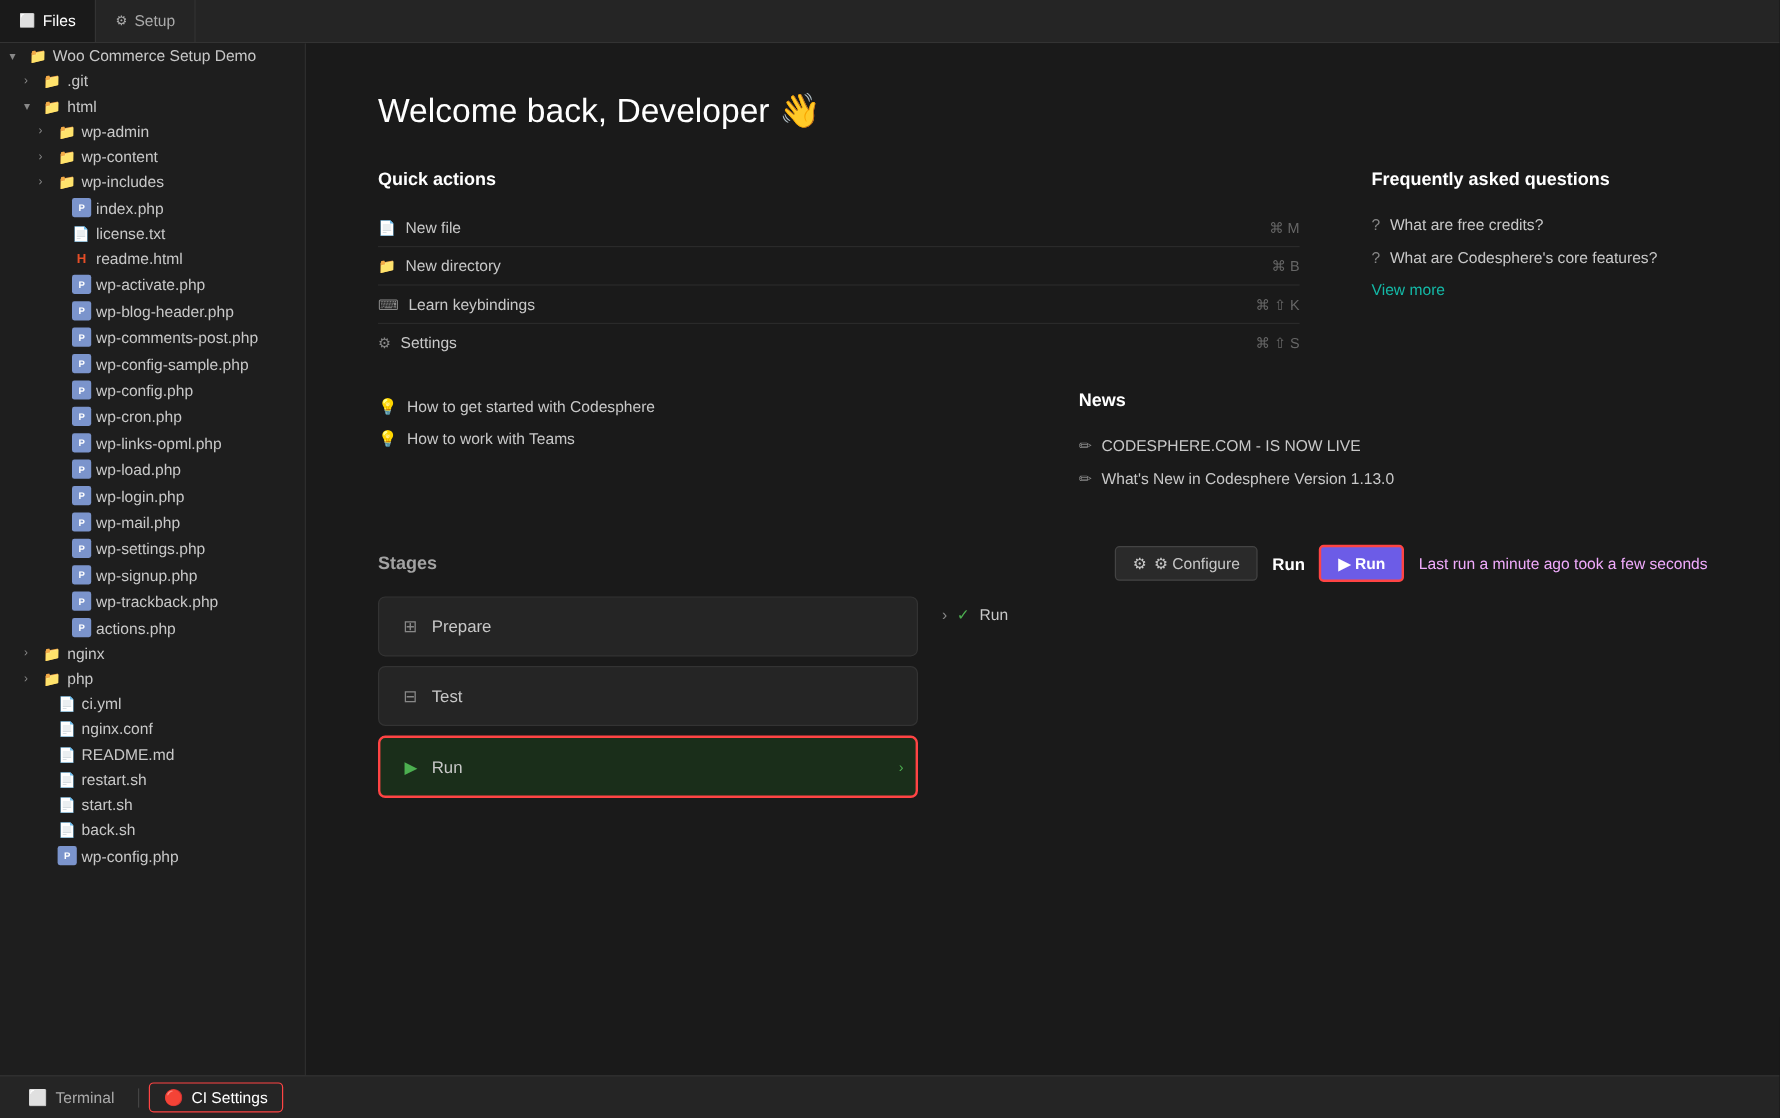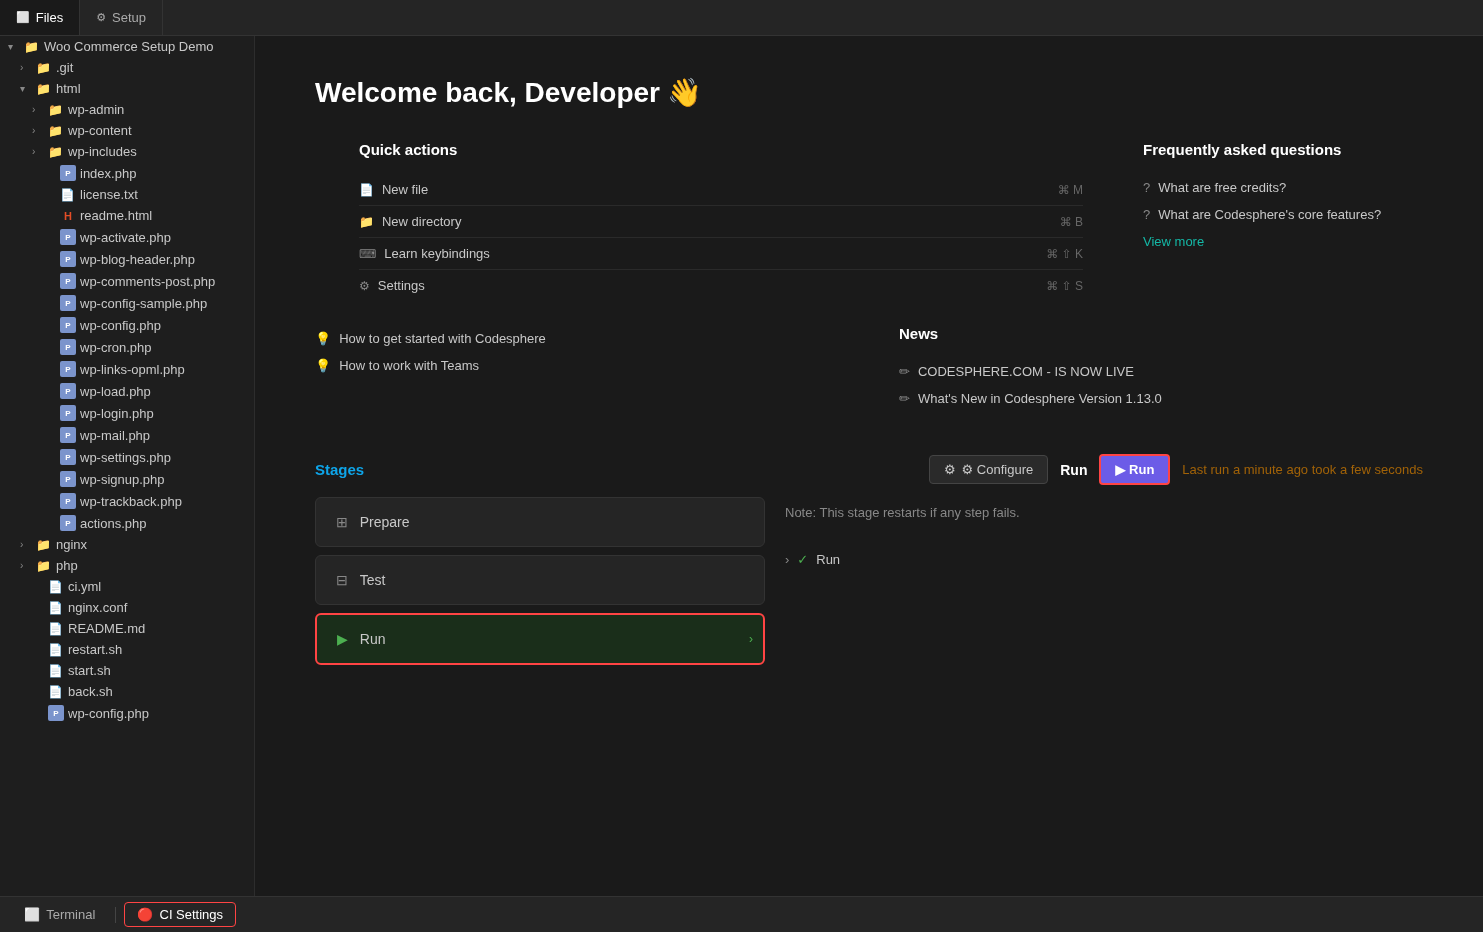--- a/index.html
+++ b/index.html
@@ -112,29 +112,28 @@
       position: relative;
     }
 
     
     .welcome-section {
       padding: 40px 60px 30px 60px;
     }
 
     .welcome-title {
       font-size: 28px;
-      font-weight: 700;
+      font-weight: 400;
       color: #ffffff;
       margin-bottom: 32px;
     }
 
     .two-col {
       display: flex;
       gap: 60px;
-      margin-left: 44px;
     }
 
     .section-title {
       font-size: 15px;
       font-weight: 600;
       color: #ffffff;
       margin-bottom: 16px;
     }
 
     .quick-actions {
@@ -222,21 +221,21 @@
     .pipeline-header {
       display: flex;
       align-items: center;
       gap: 12px;
       padding: 12px 60px 12px 60px;
     }
 
     .stages-label {
       font-size: 15px;
       font-weight: 600;
-      color: #0ea5e9;
+      color: #a3a3a3;
       min-width: 100px;
     }
 
     .pipeline-controls {
       display: flex;
       align-items: center;
       gap: 12px;
       margin-left: auto;
     }
 
@@ -267,21 +266,21 @@
       background: #6c5ce7;
       border: 2px solid #ff4444;
       border-radius: 4px;
       color: #ffffff;
       cursor: pointer;
       font-size: 13px;
       font-weight: 600;
     }
 
     .run-info {
-      color: #a16207;
+      color: #f0abfc;
       font-size: 13px;
     }
 
     
     .pipeline-body {
       display: flex;
       padding: 0 60px;
       gap: 0;
     }
 
@@ -726,21 +725,20 @@
           <div class="stage-item active-run">
             <span class="stage-run-icon">▶</span>
             <span>Run</span>
             <span class="stage-arrow" style="position:absolute;right:10px;color:#4caf50;">›</span>
           </div>
 
         </div>
 
         <div class="run-details-col">
 
-          <div class="run-detail-note">Note: This stage restarts if any step fails.</div>
 
           <div class="run-step">
             <span style="color:#888;">›</span>
             <span class="check-icon">✓</span>
             <span>Run</span>
           </div>
 
         </div>
 
       </div>

